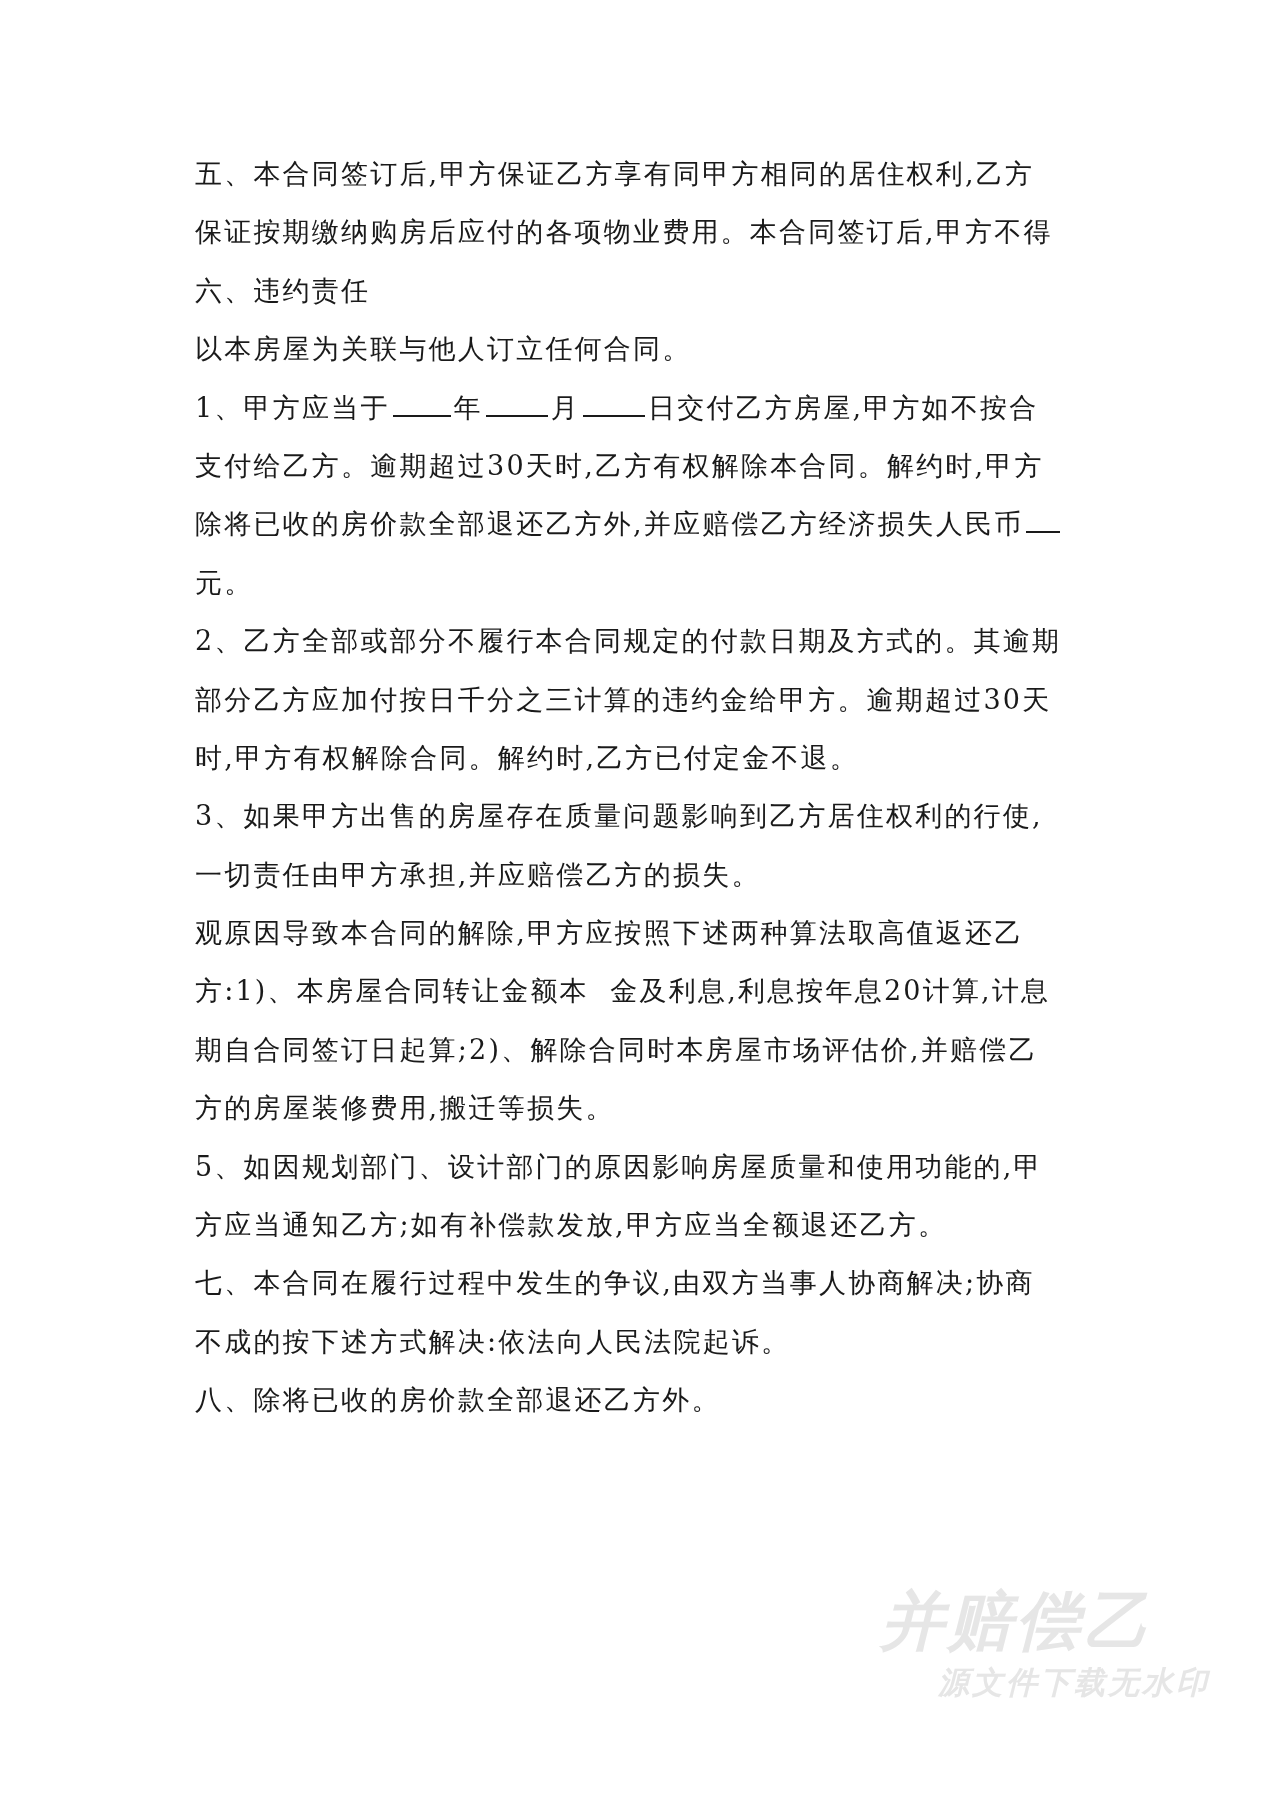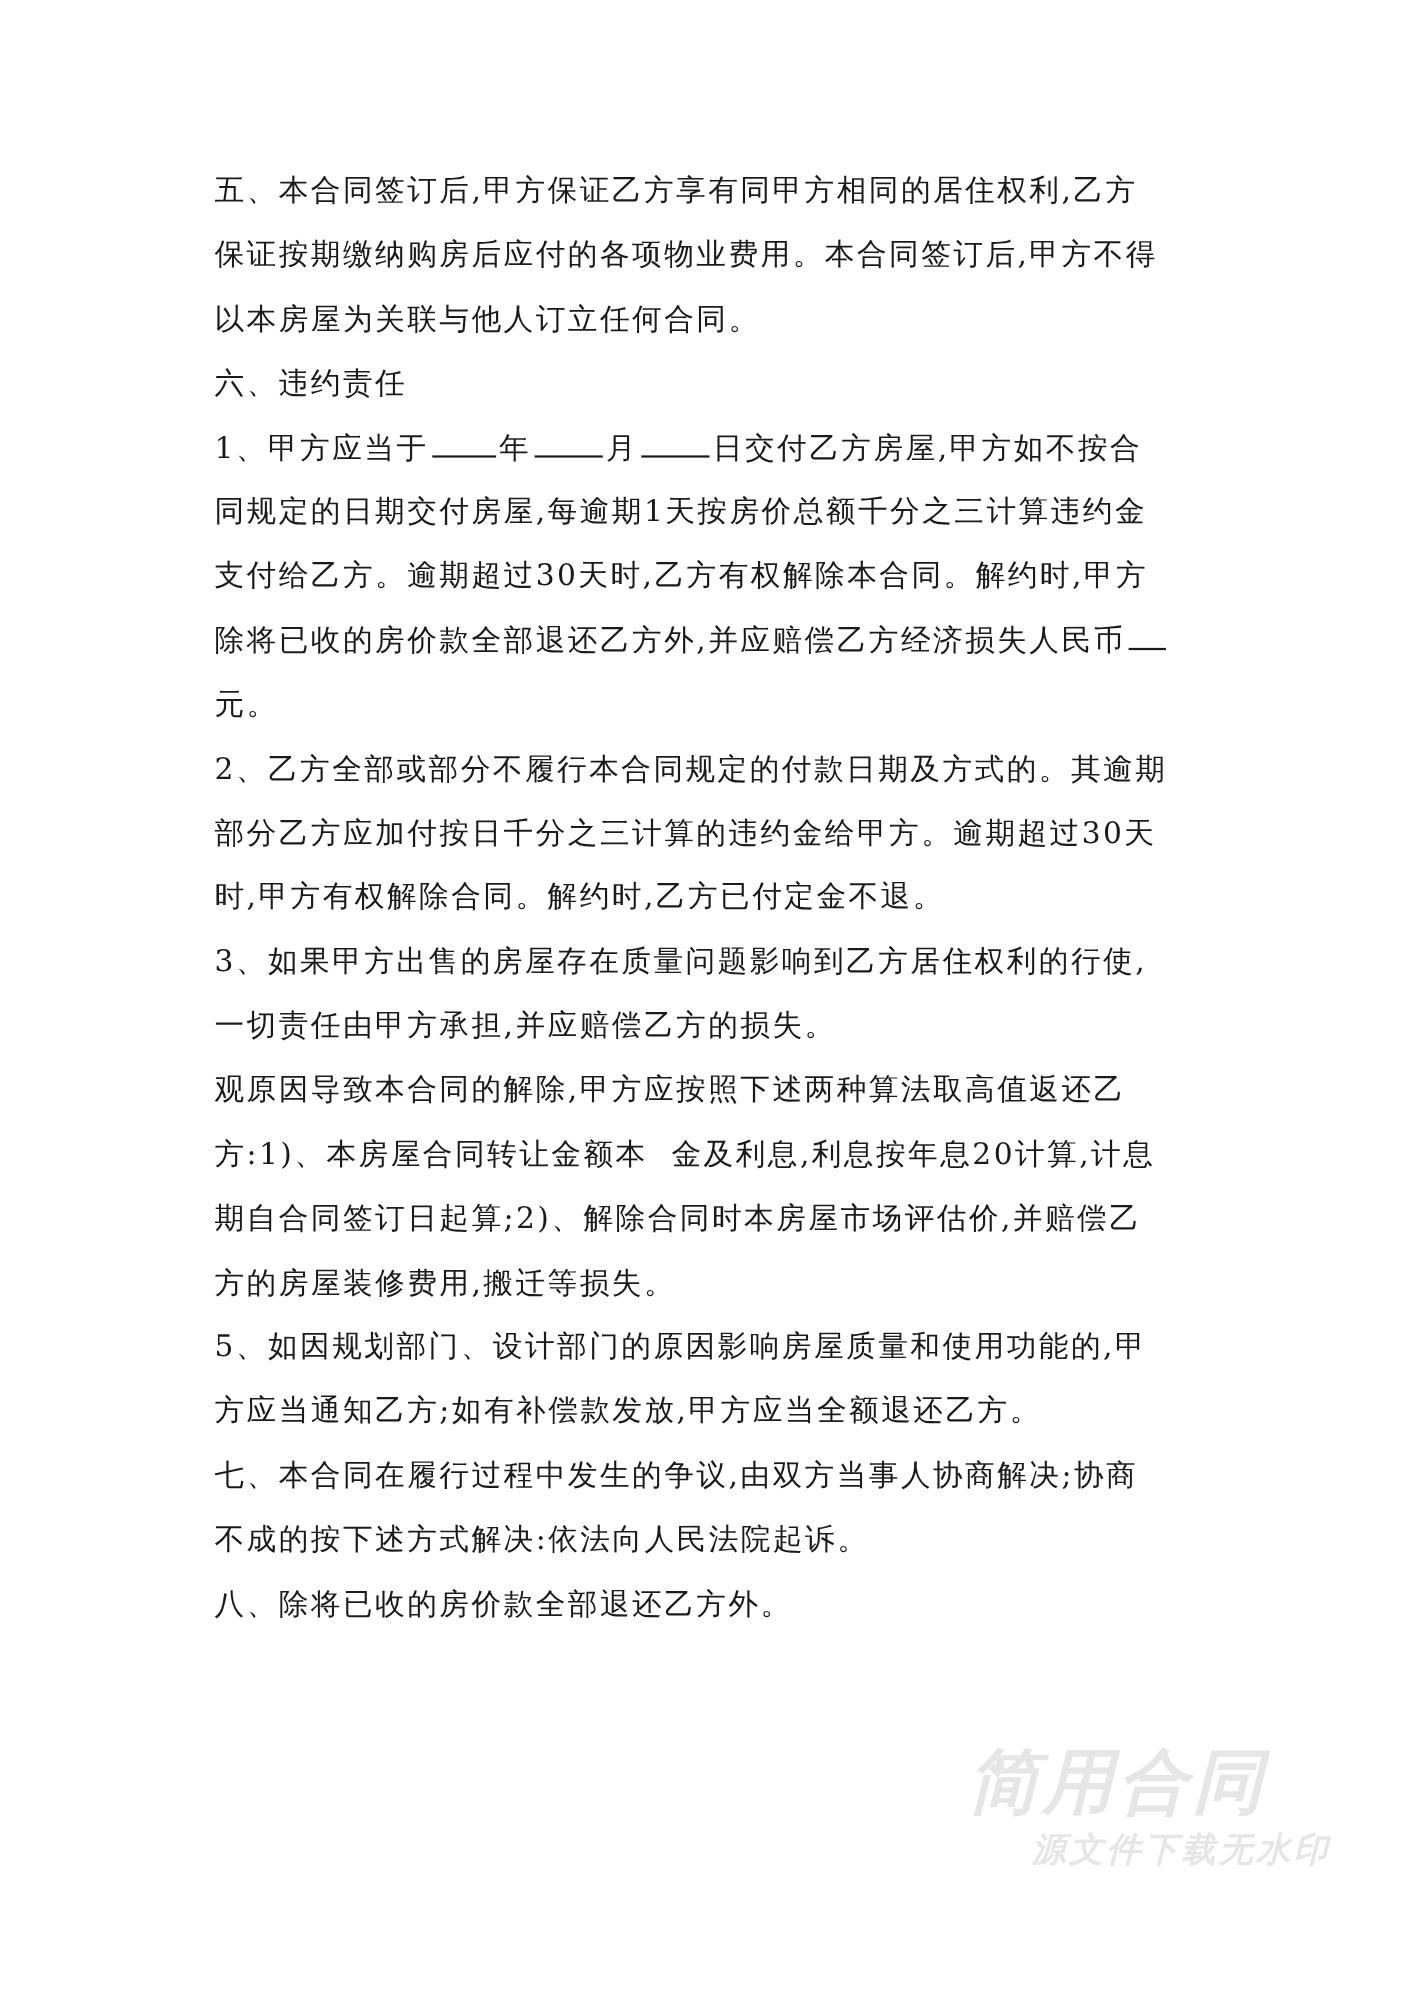--- a/index.html
+++ b/index.html
@@ -26,26 +26,25 @@
     .wm-main { font-size: 64px; font-weight: bold; letter-spacing: 4px; line-height: 72px; }
     .wm-sub { font-size: 31px; font-weight: bold; letter-spacing: 3px; line-height: 50px; margin-left: 4px; text-align: right; }
   </style>
 </head>
 <body>
 
 <div class="page">
   <div class="body-text">
     <div class="line">五、本合同签订后,甲方保证乙方享有同甲方相同的居住权利,乙方</div>
     <div class="line">保证按期缴纳购房后应付的各项物业费用。本合同签订后,甲方不得</div>
+    <div class="line">六、违约责任</div>
     <div class="line">以本房屋为关联与他人订立任何合同。</div>
-    <div class="line">六、违约责任</div>
     <div class="line">
       <span>1、甲方应当于</span><span class="blank" style="width:58px"></span><span>年</span><span class="blank" style="width:62px"></span><span>月</span><span class="blank" style="width:62px"></span><span>日交付乙方房屋,甲方如不按合</span>
     </div>
-    <div class="line">同规定的日期交付房屋,每逾期1天按房价总额千分之三计算违约金</div>
     <div class="line">支付给乙方。逾期超过30天时,乙方有权解除本合同。解约时,甲方</div>
     <div class="line">
       <span>除将已收的房价款全部退还乙方外,并应赔偿乙方经济损失人民币</span><span class="blank" style="width:34px"></span>
     </div>
     <div class="line">元。</div>
     <div class="line">2、乙方全部或部分不履行本合同规定的付款日期及方式的。其逾期</div>
     <div class="line">部分乙方应加付按日千分之三计算的违约金给甲方。逾期超过30天</div>
     <div class="line">时,甲方有权解除合同。解约时,乙方已付定金不退。</div>
     <div class="line">3、如果甲方出售的房屋存在质量问题影响到乙方居住权利的行使,</div>
     <div class="line">一切责任由甲方承担,并应赔偿乙方的损失。</div>
@@ -54,16 +53,16 @@
     <div class="line">期自合同签订日起算;2)、解除合同时本房屋市场评估价,并赔偿乙</div>
     <div class="line">方的房屋装修费用,搬迁等损失。</div>
     <div class="line">5、如因规划部门、设计部门的原因影响房屋质量和使用功能的,甲</div>
     <div class="line">方应当通知乙方;如有补偿款发放,甲方应当全额退还乙方。</div>
     <div class="line">七、本合同在履行过程中发生的争议,由双方当事人协商解决;协商</div>
     <div class="line">不成的按下述方式解决:依法向人民法院起诉。</div>
     <div class="line">八、除将已收的房价款全部退还乙方外。</div>
   </div>
 
   <div class="watermark">
-    <div class="wm-main">简用合同</div>
+    <div class="wm-main">并赔偿乙</div>
     <div class="wm-sub">源文件下载无水印</div>
   </div>
 </div>
 
 </body></html>

